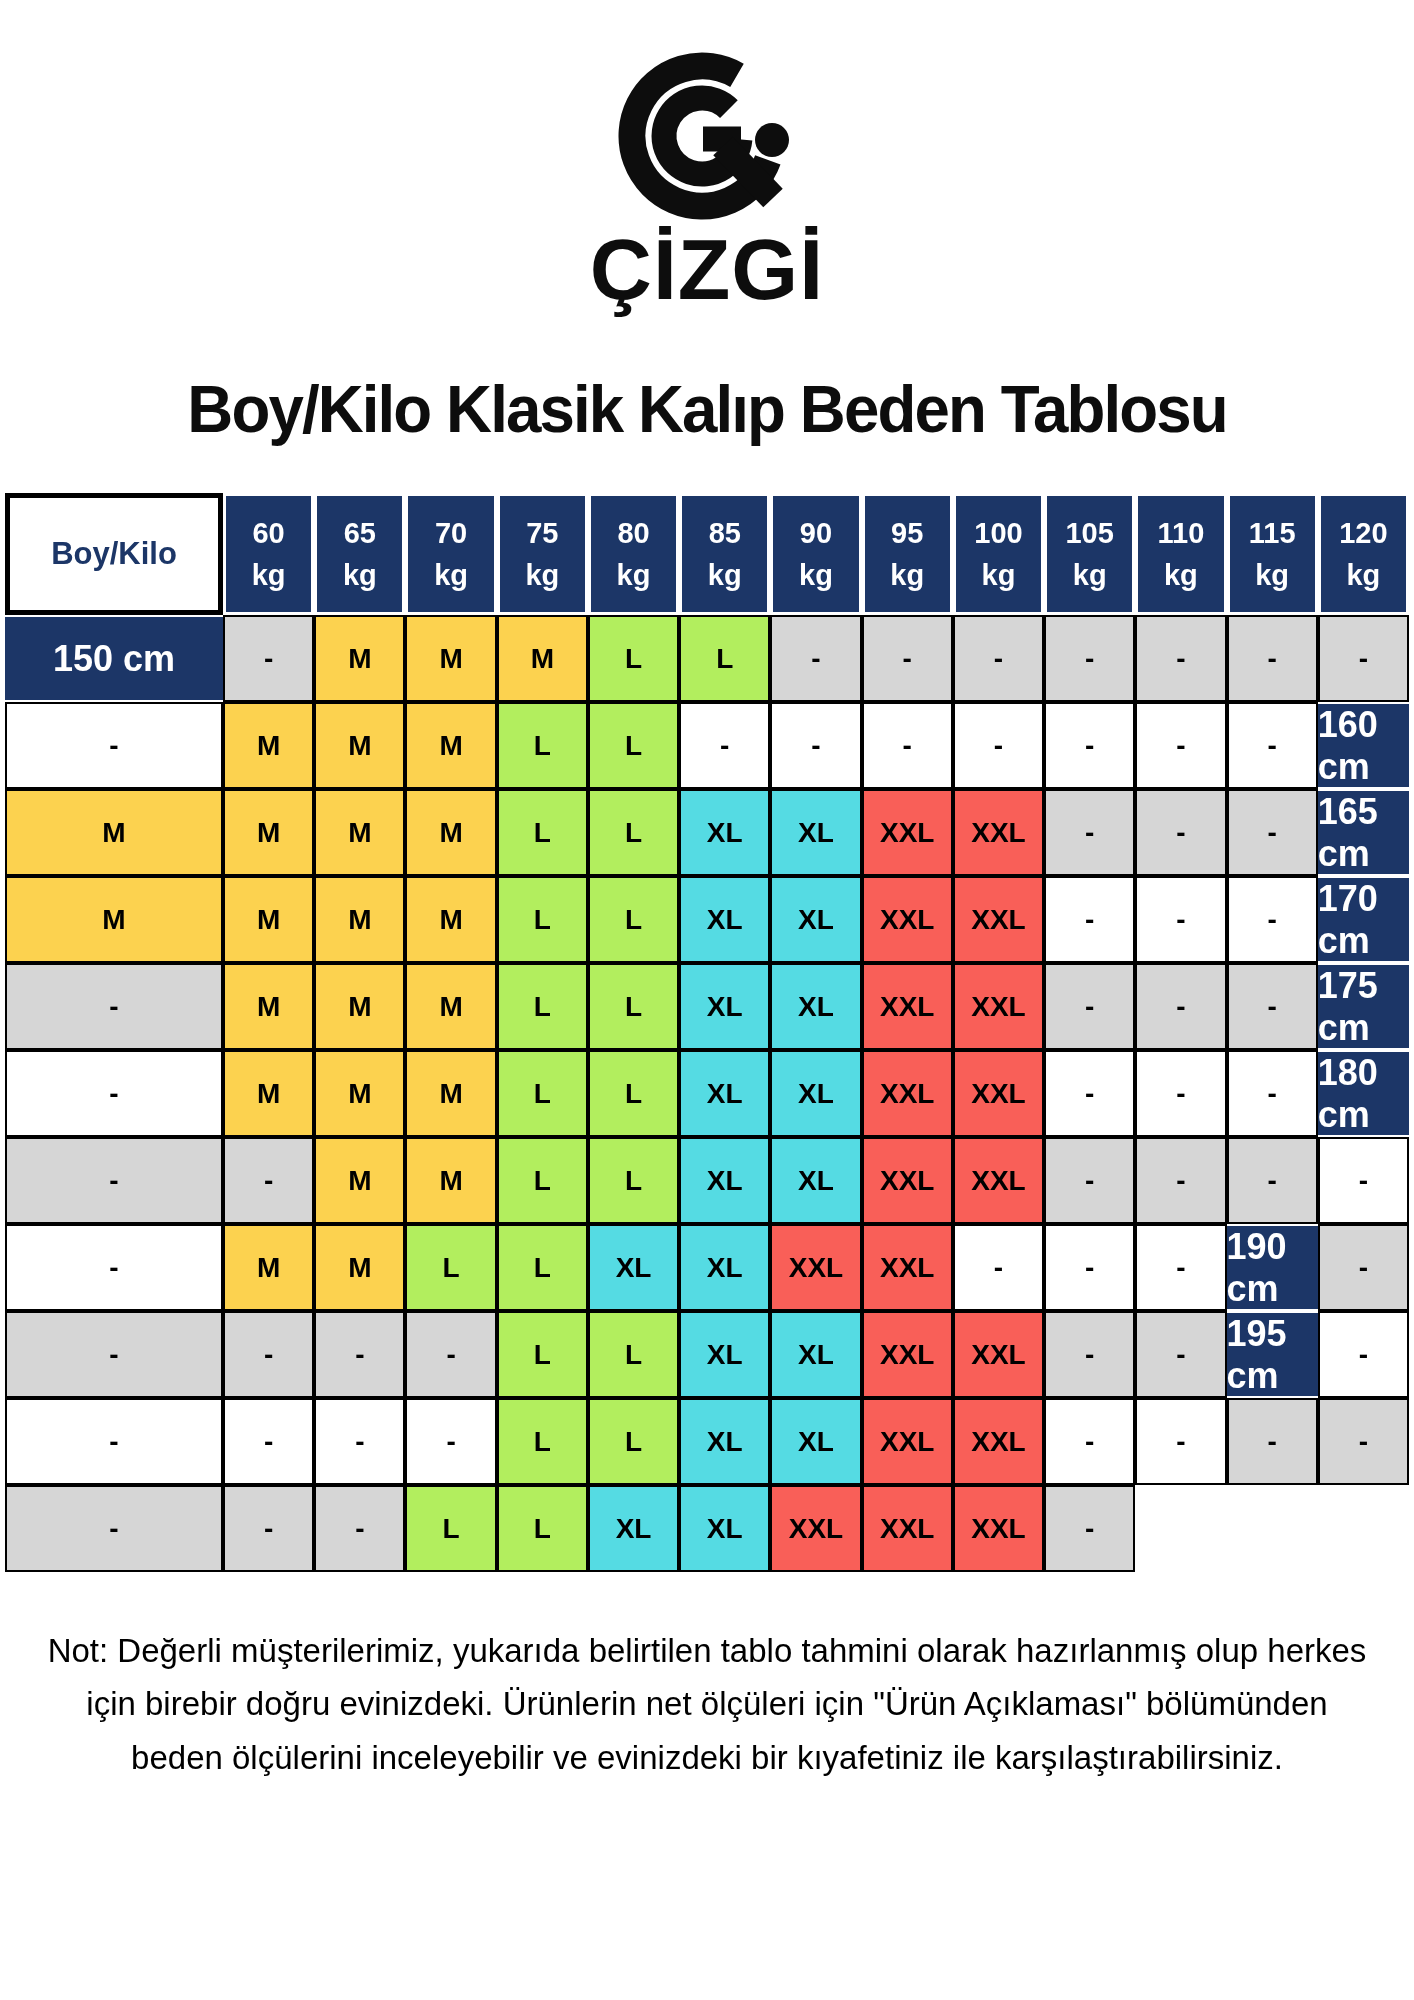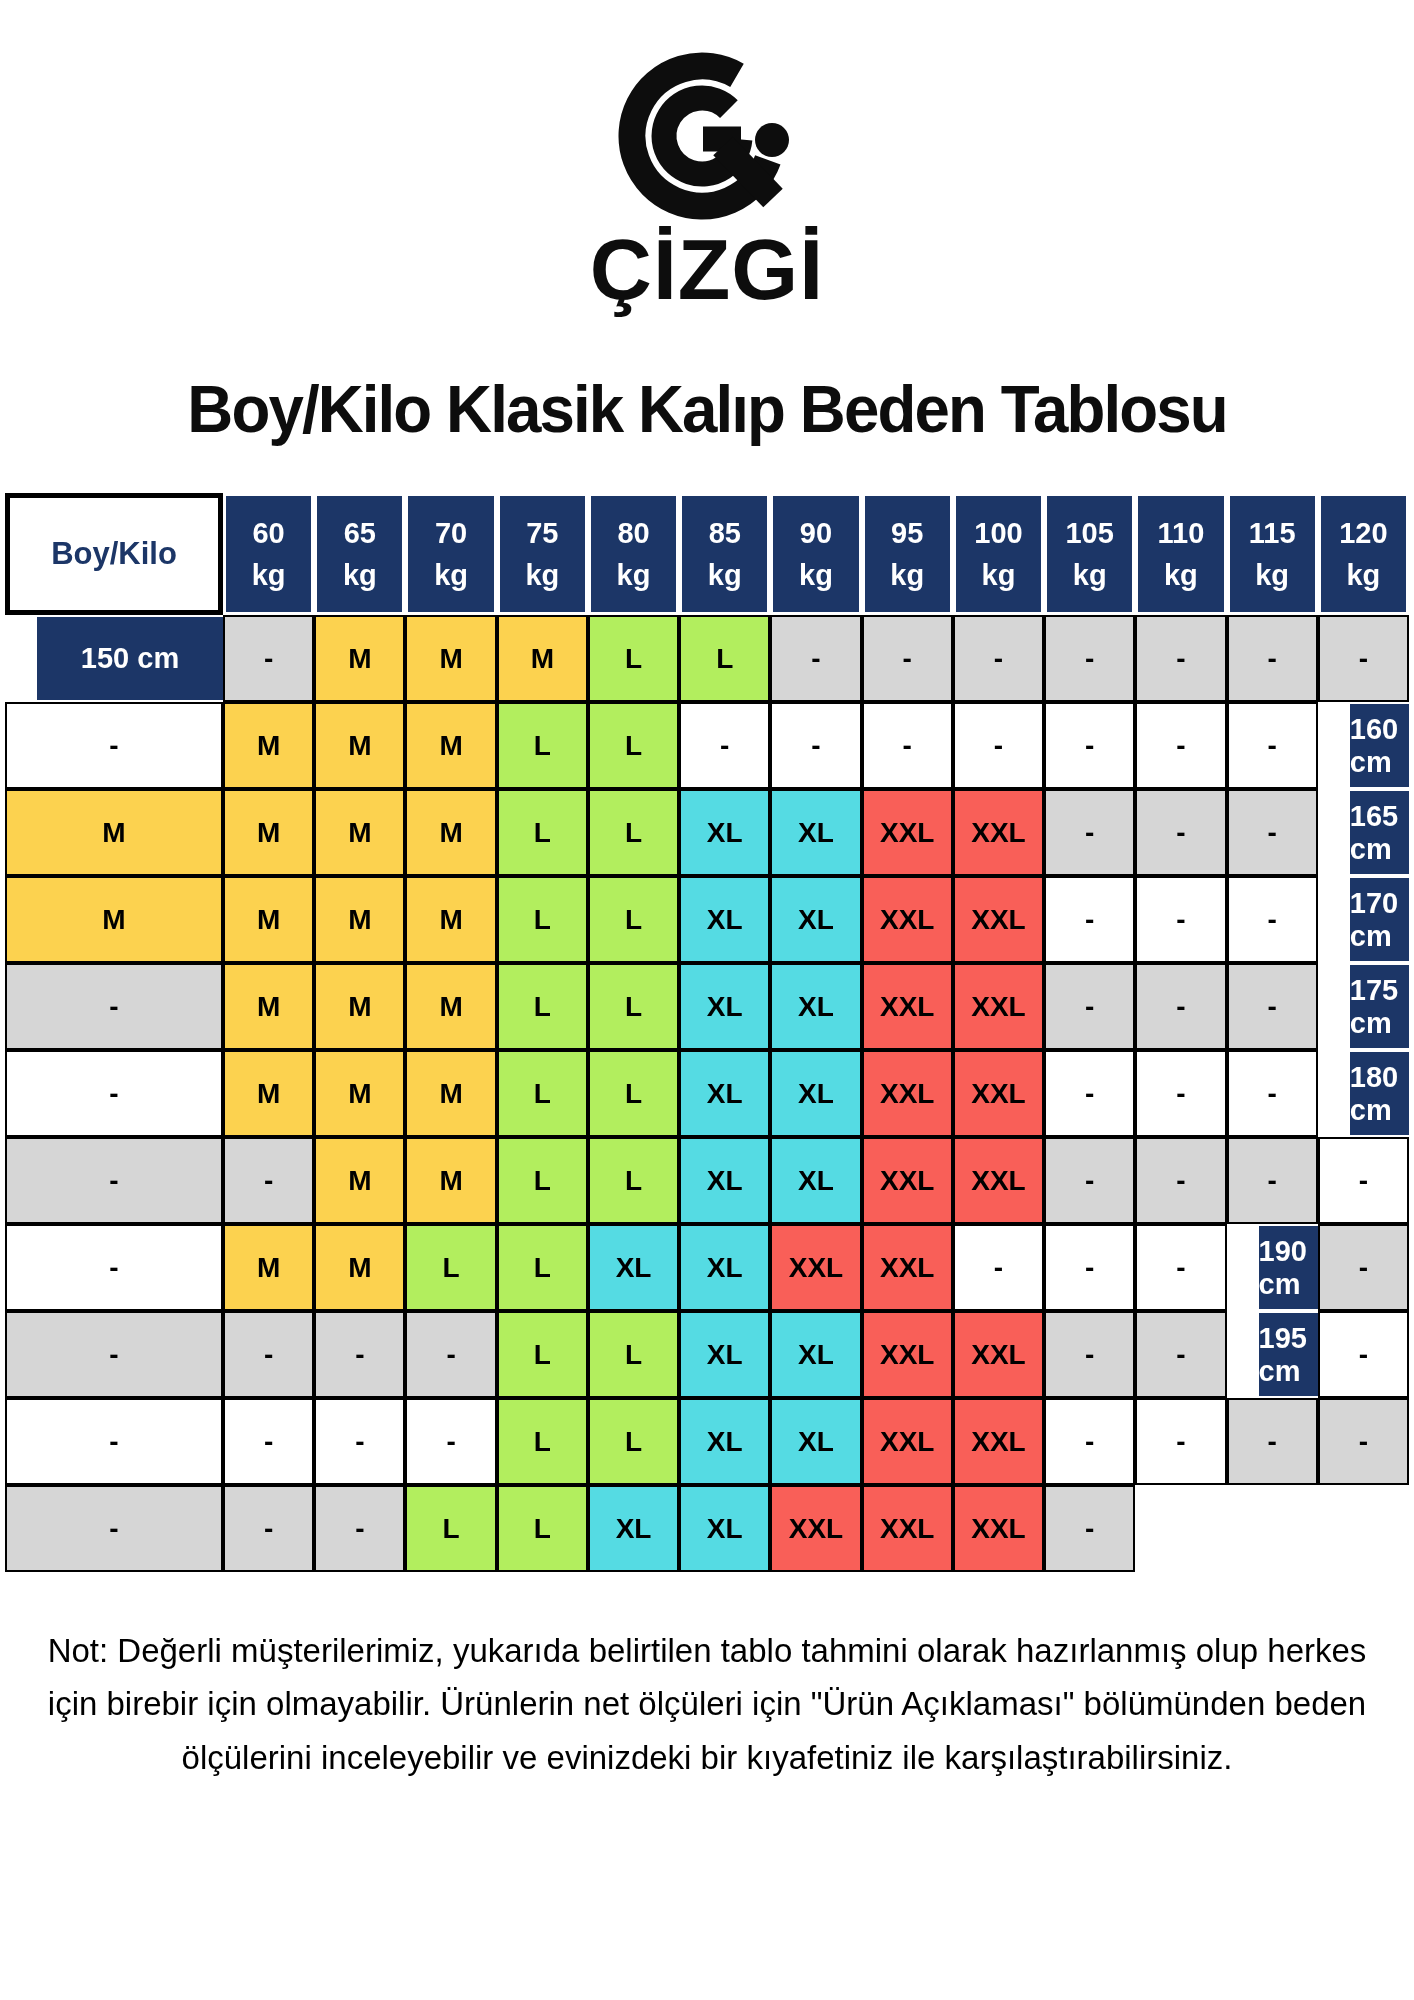--- a/index.html
+++ b/index.html
@@ -75,24 +75,23 @@
     font-size: 29px;
     font-weight: bold;
     line-height: 1.45;
     height: 122px;
   }
   .hcell {
     background: #1c3667;
     border-top: 2px solid #ffffff;
     border-bottom: 2px solid #ffffff;
     color: #ffffff;
-    font-size: 29px;
+    font-size: 36px;
     font-weight: bold;
     height: 87px;
-    margin-left: 32px;
   }
   .dcell {
     border: 2px solid #000000;
     color: #000000;
     font-size: 28px;
     font-weight: bold;
     height: 87px;
   }
   .note {
     width: 1330px;
@@ -321,13 +320,13 @@
     <div class="dcell" style="background: rgb(178, 238, 94);">L</div>
     <div class="dcell" style="background: rgb(178, 238, 94);">L</div>
     <div class="dcell" style="background: rgb(85, 219, 227);">XL</div>
     <div class="dcell" style="background: rgb(85, 219, 227);">XL</div>
     <div class="dcell" style="background: rgb(249, 95, 88);">XXL</div>
     <div class="dcell" style="background: rgb(249, 95, 88);">XXL</div>
     <div class="dcell" style="background: rgb(249, 95, 88);">XXL</div>
     <div class="dcell" style="background: rgb(214, 214, 214);">-</div>
   </div>
 
-<p class="note">Not: Değerli müşterilerimiz, yukarıda belirtilen tablo tahmini olarak hazırlanmış olup herkes için birebir için olmayabilir. Ürünlerin net ölçüleri için "Ürün Açıklaması" bölümünden beden ölçülerini inceleyebilir ve evinizdeki bir kıyafetiniz ile karşılaştırabilirsiniz.</p>
+<p class="note">Not: Değerli müşterilerimiz, yukarıda belirtilen tablo tahmini olarak hazırlanmış olup herkes için birebir doğru evinizdeki. Ürünlerin net ölçüleri için "Ürün Açıklaması" bölümünden beden ölçülerini inceleyebilir ve evinizdeki bir kıyafetiniz ile karşılaştırabilirsiniz.</p>
 
 </body></html>

